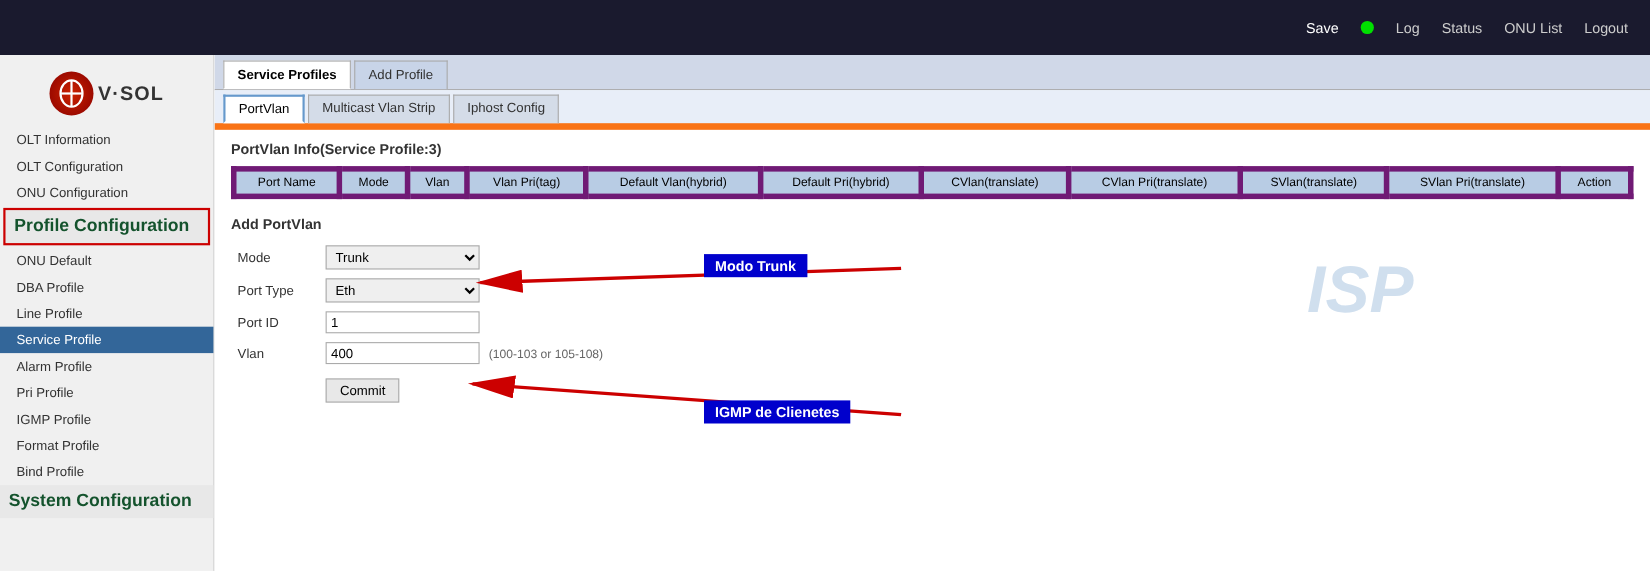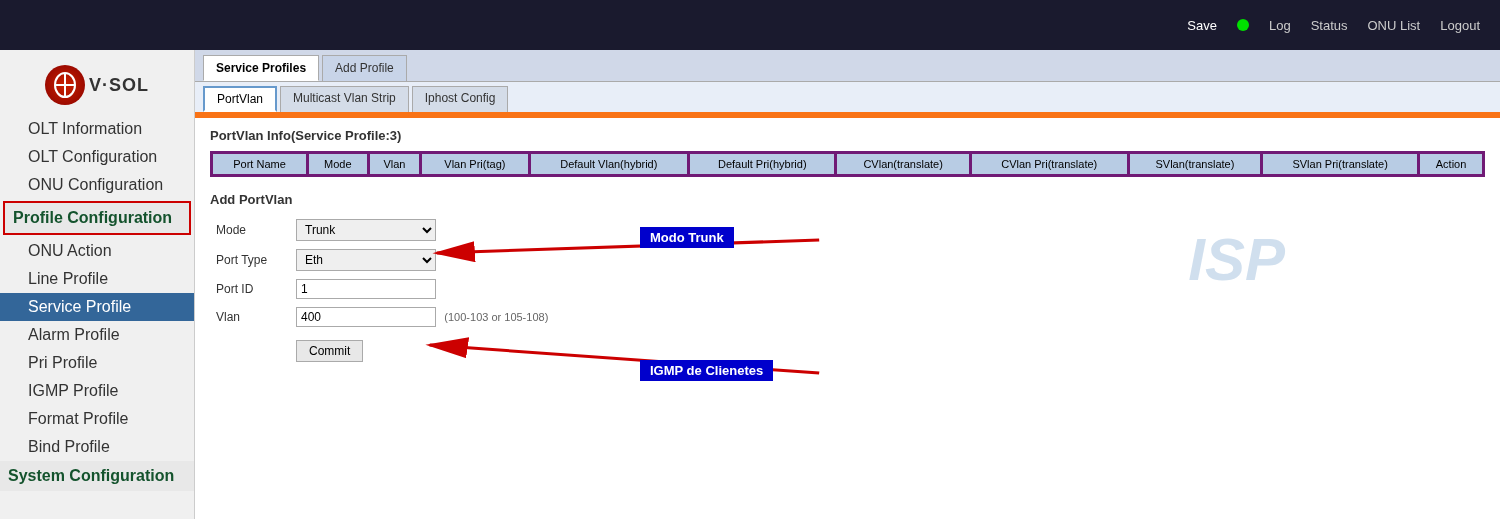--- a/index.html
+++ b/index.html
@@ -40,23 +40,23 @@
 
     
     .sidebar {
       width: 195px;
       background: #f0f0f0;
       border-right: 1px solid #ccc;
       flex-shrink: 0;
       padding-top: 5px;
     }
     .sidebar-item {
-      padding: 5px 28px;
+      padding: 5px 15px;
       cursor: pointer;
-      font-size: 16px;
+      font-size: 12px;
       color: #333;
     }
     .sidebar-item.active {
       background: #336699;
       color: #fff;
     }
     .sidebar-section-title {
       font-weight: bold;
       font-size: 16px;
       padding: 6px 8px;
@@ -139,21 +139,21 @@
 
     
     .data-table {
       border-collapse: collapse;
       width: 100%;
       font-size: 11px;
       margin-bottom: 15px;
     }
     .data-table th {
       background: #b8cce4;
-      border: 3px solid #701a75;
+      border: 5px solid #701a75;
       padding: 4px 6px;
       text-align: center;
       font-weight: normal;
     }
 
     
     .add-section-title {
       font-size: 13px;
       font-weight: bold;
       margin-bottom: 8px;
@@ -268,21 +268,22 @@
       </div>
       <div class="logo-text">V·SOL</div>
     </div>
 
     <div class="sidebar-item">OLT Information</div>
     <div class="sidebar-item">OLT Configuration</div>
     <div class="sidebar-item">ONU Configuration</div>
 
     <div class="sidebar-section-title profile-config">Profile Configuration</div>
 
-    <div class="sidebar-item">ONU Action</div>
+    <div class="sidebar-item">ONU Default</div>
+    <div class="sidebar-item">DBA Profile</div>
     <div class="sidebar-item">Line Profile</div>
     <div class="sidebar-item active">Service Profile</div>
     <div class="sidebar-item">Alarm Profile</div>
     <div class="sidebar-item">Pri Profile</div>
     <div class="sidebar-item">IGMP Profile</div>
     <div class="sidebar-item">Format Profile</div>
     <div class="sidebar-item">Bind Profile</div>
 
     <div class="sidebar-section-title">System Configuration</div>
   </div>

